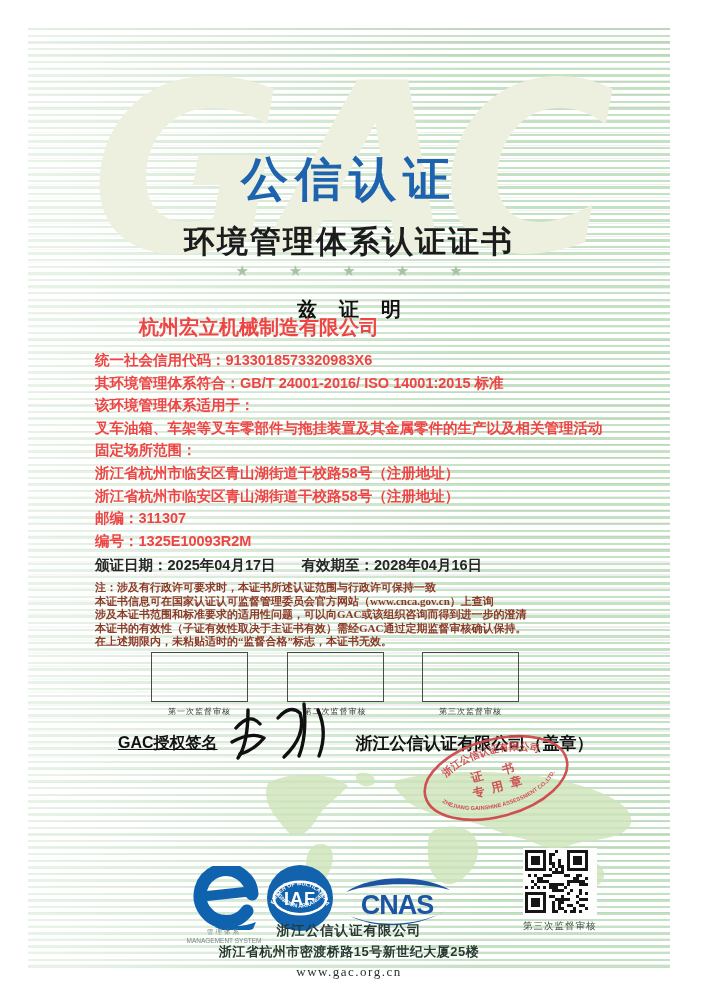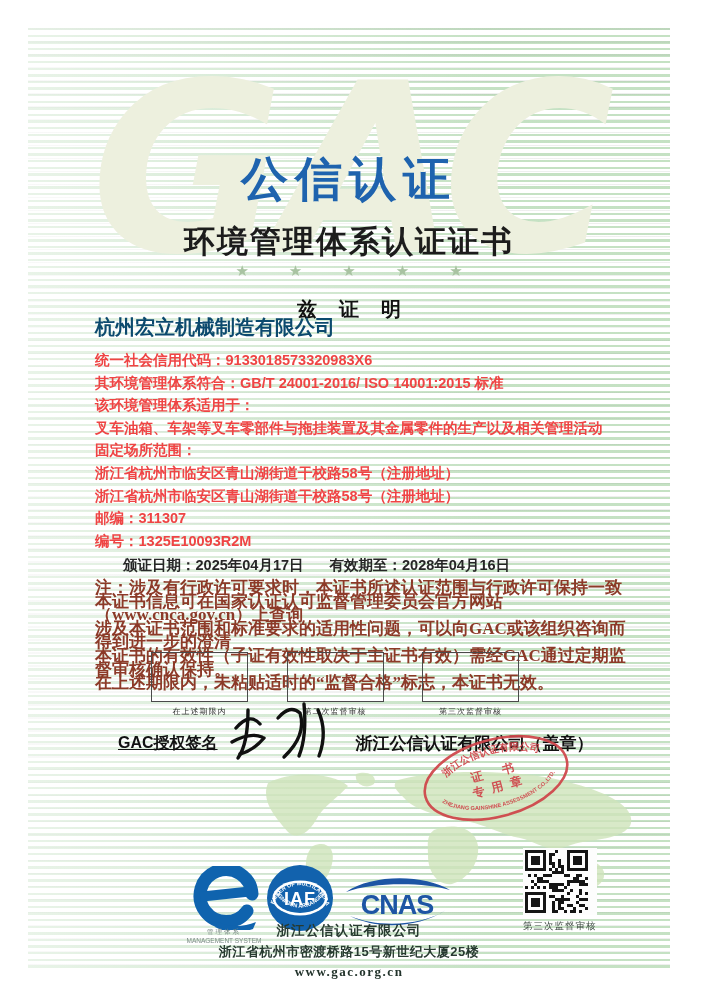--- a/index.html
+++ b/index.html
@@ -37,25 +37,25 @@
   }
   .stars{
     position:absolute;top:262px;left:0;width:100%;text-align:center;
     color:#a9c3a2;font-size:15px;letter-spacing:40px;text-indent:40px;
   }
   .certify-line{
     position:absolute;top:284px;left:0;width:100%;text-align:center;
     font-size:20px;font-weight:700;letter-spacing:22px;text-indent:22px;color:#111;margin-top:12px;
   }
   .body-block{position:absolute;left:95px;top:314px;width:540px;}
-  .company-name{font-size:20px;font-weight:700;color:#0c4a6e;margin-bottom:12px;}
+  .company-name{font-size:20px;font-weight:700;color:#ef4444;margin-bottom:12px;margin-left:44px;}
   .body-line{font-size:14.5px;font-weight:700;color:#ef4444;line-height:15px;margin-bottom:7.6px;}
-  .date-row{display:flex;gap:26px;font-size:14.5px;font-weight:700;color:#262626;margin-top:2px;margin-left:28px;}
+  .date-row{display:flex;gap:26px;font-size:14.5px;font-weight:700;color:#262626;margin-top:2px;}
   .notes{position:absolute;left:95px;top:581px;width:540px;
-    font-family:"Liberation Serif",serif;font-size:17px;font-weight:700;color:#8c3a28;line-height:13.6px;}
+    font-family:"Liberation Serif",serif;font-size:11px;font-weight:700;color:#8c3a28;line-height:13.6px;}
   .supervision{position:absolute;left:151px;top:652px;width:368px;display:flex;justify-content:space-between;}
   .supervision .slot{width:97px;text-align:center;}
   .supervision .box{width:95px;height:48px;border:1px solid #4a4a4a;background:transparent;}
   .supervision .slot-label{font-size:8px;color:#333;margin-top:4px;letter-spacing:1px;}
   .sig-row{position:absolute;left:118px;top:722px;display:flex;align-items:center;}
   .sig-label{font-size:16px;font-weight:700;color:#111;text-decoration:underline;}
   .signature-svg{margin:-28px 4px 0 8px;}
   .seal-company{font-size:17px;font-weight:700;color:#111;margin-left:14px;}
   .seal{position:absolute;left:418px;top:736px;transform:rotate(-15deg);z-index:3;opacity:.92;}
 
@@ -71,21 +71,21 @@
   .accred-en{font-size:10.5px;font-weight:700;color:#2f3d36;margin-top:3px;}
   .accred-code{font-size:10.5px;font-weight:700;color:#2f3d36;margin-top:2px;}
   .qr-wrap{position:absolute;left:523px;top:8px;text-align:center;}
   .qr{display:grid;grid-template-columns:repeat(21,3px);grid-auto-rows:3px;background:#fdfdfd;padding:2px;margin:0 auto;}
   .qr i{background:#151515;}
   .qr-caption{font-size:9.5px;color:#3d4a42;margin-top:5px;letter-spacing:1px;}
 
   .footer{position:absolute;left:0;top:922px;width:100%;text-align:center;color:#273a30;}
   .footer-company{font-size:13.5px;font-weight:700;letter-spacing:1px;}
   .footer-address{font-size:13px;font-weight:700;margin-top:3px;letter-spacing:.5px;}
-  .footer-site{font-family:"Liberation Serif",serif;font-size:13px;font-weight:700;margin-top:3px;letter-spacing:1.5px;color:#22332b;}
+  .footer-site{font-family:"Liberation Serif",serif;font-size:13px;font-weight:400;margin-top:3px;letter-spacing:1.5px;color:#22332b;}
 </style>
 </head>
 <body>
 
 <div class="page">
 
   <div class="stripes"></div>
 
   <div class="gac-watermark">GAC</div>
 
@@ -128,21 +128,21 @@
       <div>注：涉及有行政许可要求时，本证书所述认证范围与行政许可保持一致</div>
       <div>本证书信息可在国家认证认可监督管理委员会官方网站（www.cnca.gov.cn）上查询</div>
       <div>涉及本证书范围和标准要求的适用性问题，可以向GAC或该组织咨询而得到进一步的澄清</div>
       <div>本证书的有效性（子证有效性取决于主证书有效）需经GAC通过定期监督审核确认保持。</div>
       <div>在上述期限内，未粘贴适时的“监督合格”标志，本证书无效。</div>
     </div>
 
     <div class="supervision">
       <div class="slot">
         <div class="box"></div>
-        <div class="slot-label">在上述期限内</div>
+        <div class="slot-label">第一次监督审核</div>
       </div>
       <div class="slot">
         <div class="box"></div>
         <div class="slot-label">第二次监督审核</div>
       </div>
       <div class="slot">
         <div class="box"></div>
         <div class="slot-label">第三次监督审核</div>
       </div>
     </div>

